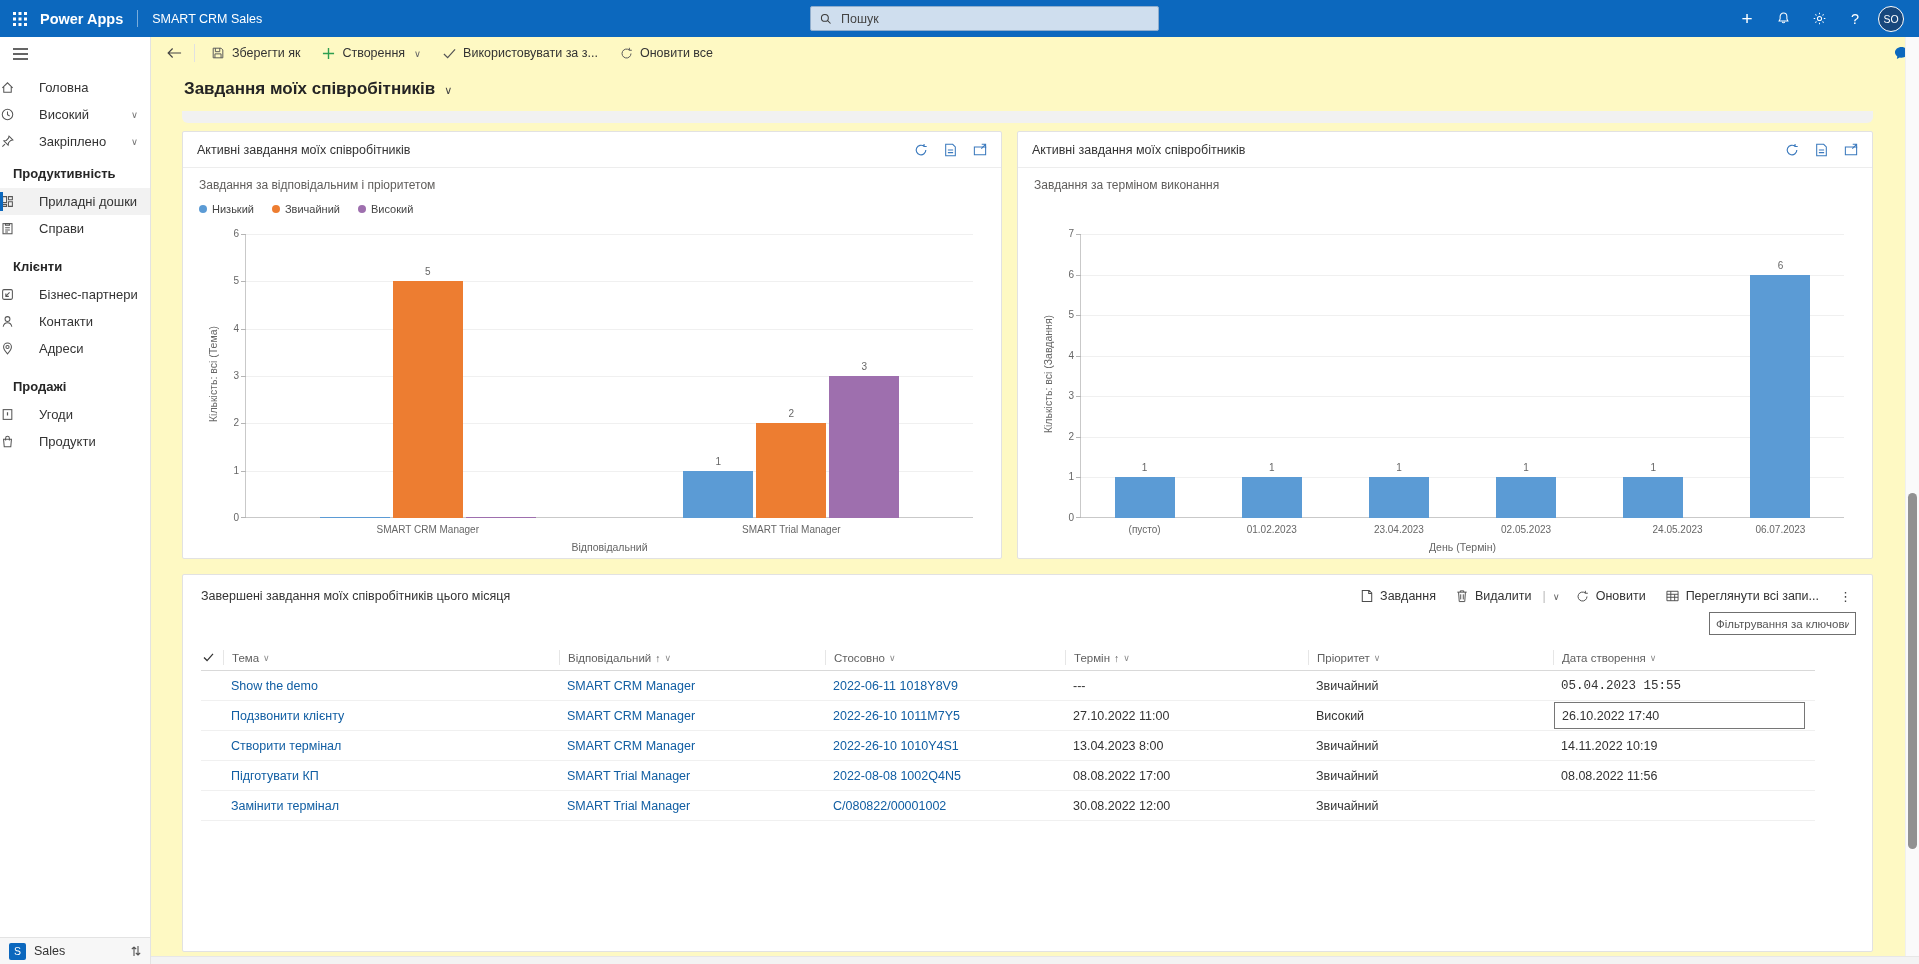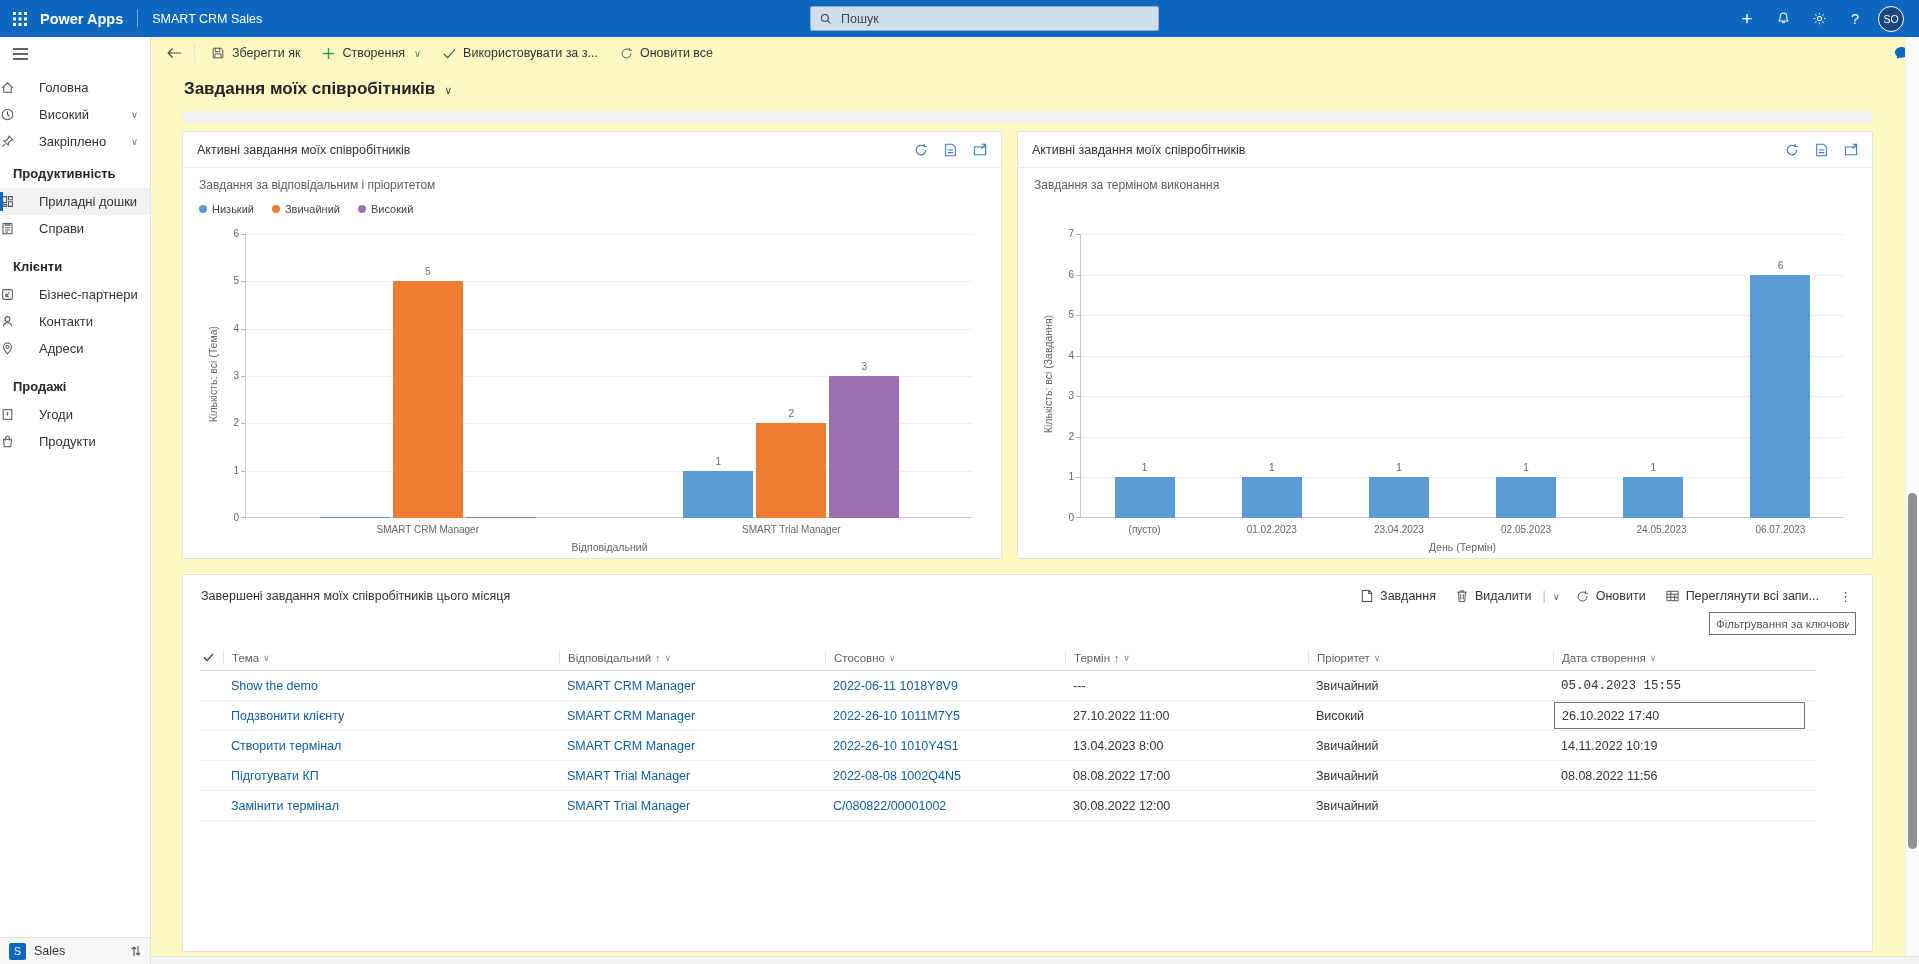--- a/index.html
+++ b/index.html
@@ -493,21 +493,21 @@
                   <div class="bar-label" style="left: 160.75px; width: 60px; top: 228.429px;">1</div>
                   <div class="cat-label" style="left: 127.167px; width: 127.167px; text-align: center;">01.02.2023</div>
                   <div class="bar" style="left: 287.917px; width: 60px; height: 40.5714px; background: rgb(91, 155, 213);"></div>
                   <div class="bar-label" style="left: 287.917px; width: 60px; top: 228.429px;">1</div>
                   <div class="cat-label" style="left: 254.333px; width: 127.167px; text-align: center;">23.04.2023</div>
                   <div class="bar" style="left: 415.083px; width: 60px; height: 40.5714px; background: rgb(91, 155, 213);"></div>
                   <div class="bar-label" style="left: 415.083px; width: 60px; top: 228.429px;">1</div>
                   <div class="cat-label" style="left: 381.5px; width: 127.167px; text-align: center;">02.05.2023</div>
                   <div class="bar" style="left: 542.25px; width: 60px; height: 40.5714px; background: rgb(91, 155, 213);"></div>
                   <div class="bar-label" style="left: 542.25px; width: 60px; top: 228.429px;">1</div>
-                  <div class="cat-label" style="left: 517px; width: 127.167px; text-align: center;">24.05.2023</div>
+                  <div class="cat-label" style="left: 533px; width: 127.167px; text-align: center;">24.05.2023</div>
                   <div class="bar" style="left: 669.417px; width: 60px; height: 243.429px; background: rgb(91, 155, 213);"></div>
                   <div class="bar-label" style="left: 669.417px; width: 60px; top: 25.5714px;">6</div>
                   <div class="cat-label" style="left: 635.833px; width: 127.167px; text-align: center;">06.07.2023</div>
                   <div class="xlabel">День (Термін)</div>
                 </div>
             <div class="ylabel">Кількість: всі (Завдання)</div>
               </div>
           </div>
         </div>
       </div>

